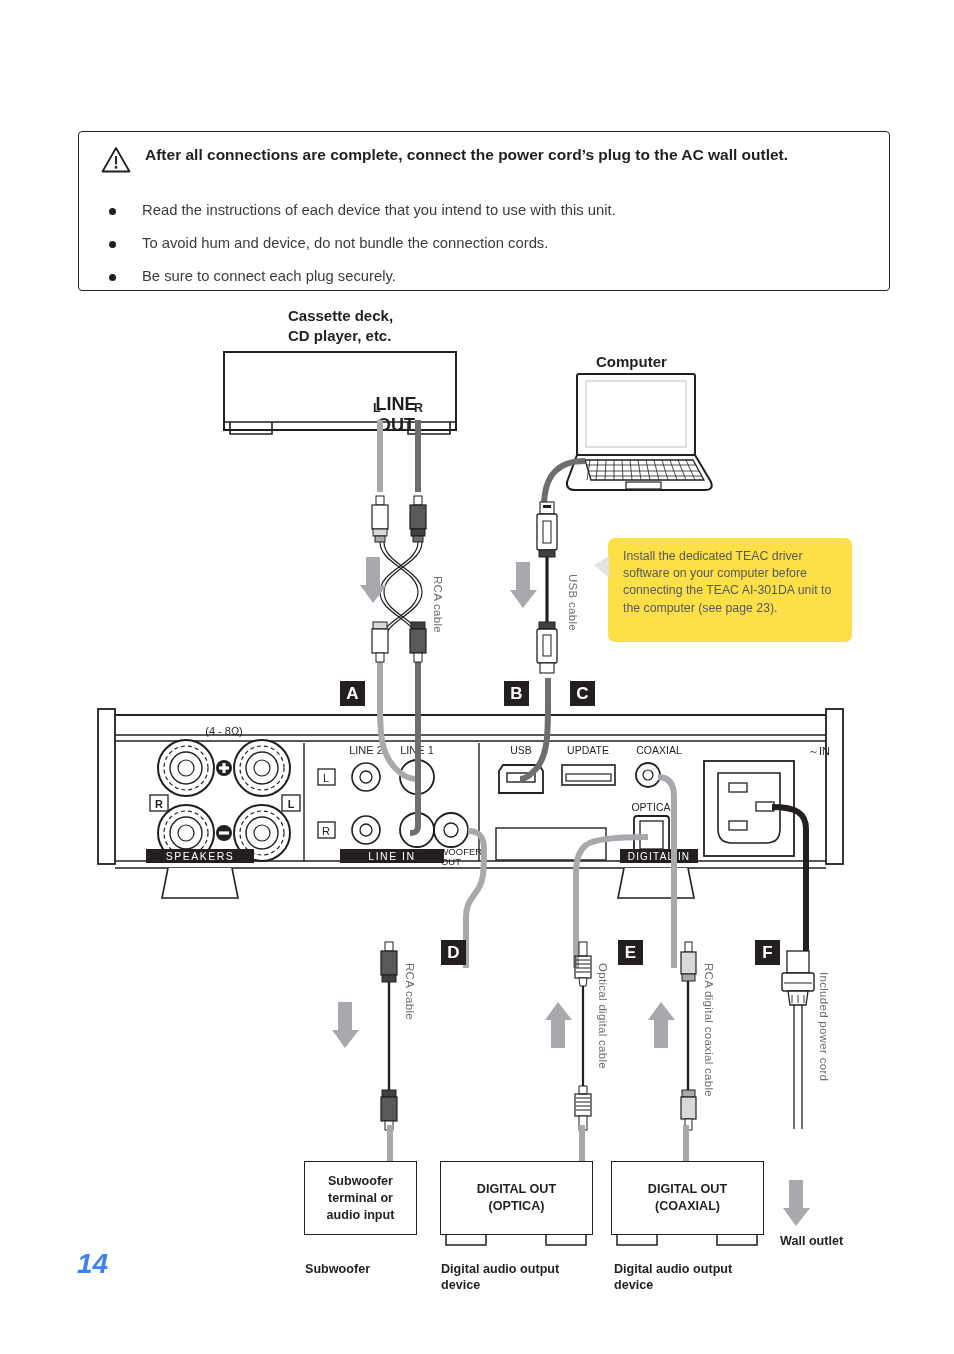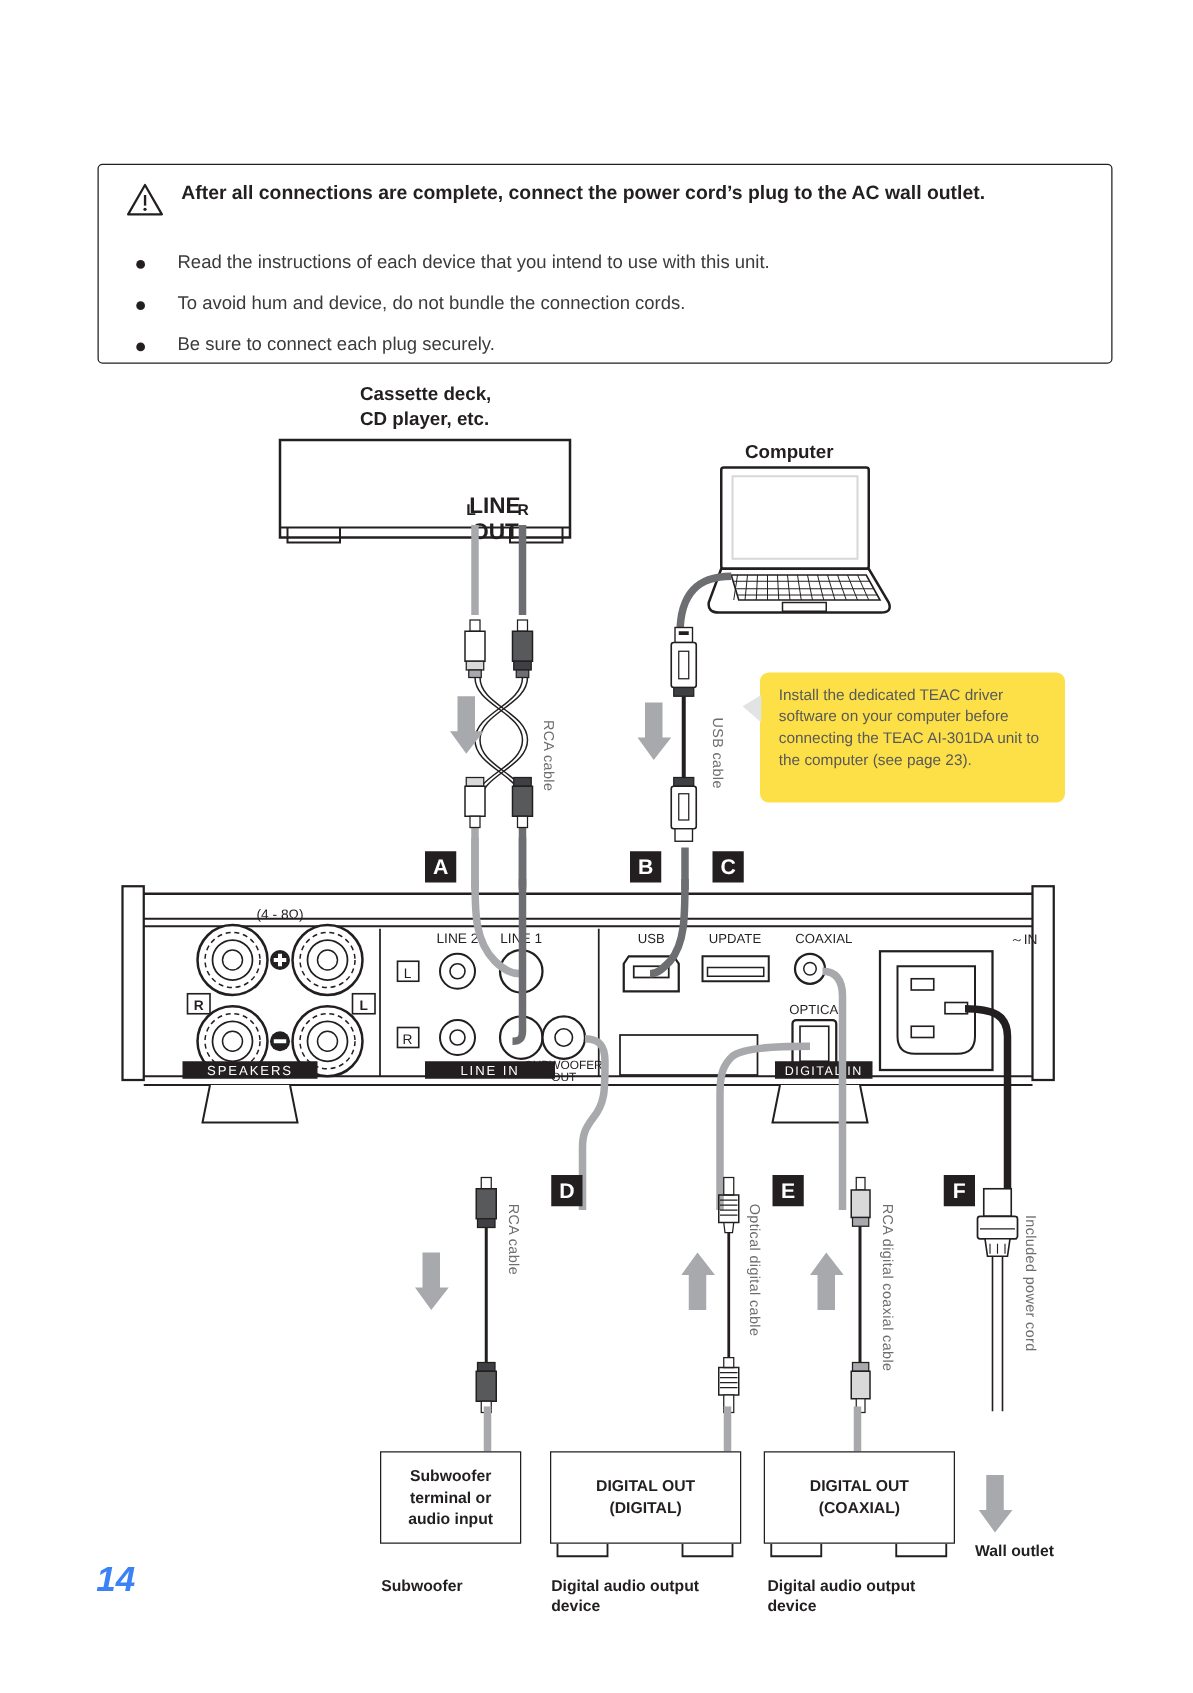--- a/index.html
+++ b/index.html
@@ -489,21 +489,21 @@
       <div>Subwoofer</div>
       <div>terminal or</div>
       <div>audio input</div>
     </div>
   </div>
   <div class="foot" style="left:305px;top:1261px;">Subwoofer</div>
 
   <div class="devbox" style="left:440px;top:1161px;width:153px;height:74px;">
     <div class="t">
       <div>DIGITAL OUT</div>
-      <div>(DIGITAL)</div>
+      <div>(OPTICA)</div>
     </div>
   </div>
   <svg style="position:absolute;left:440px;top:1235px;" width="153" height="14">
     <path d="M6 0 L6 10 L46 10 L46 0" fill="none" stroke="#231f20" stroke-width="1.5"></path>
     <path d="M106 0 L106 10 L146 10 L146 0" fill="none" stroke="#231f20" stroke-width="1.5"></path>
   </svg>
   <div class="foot" style="left:441px;top:1261px;">
     <div>Digital audio output</div>
     <div>device</div>
   </div>

